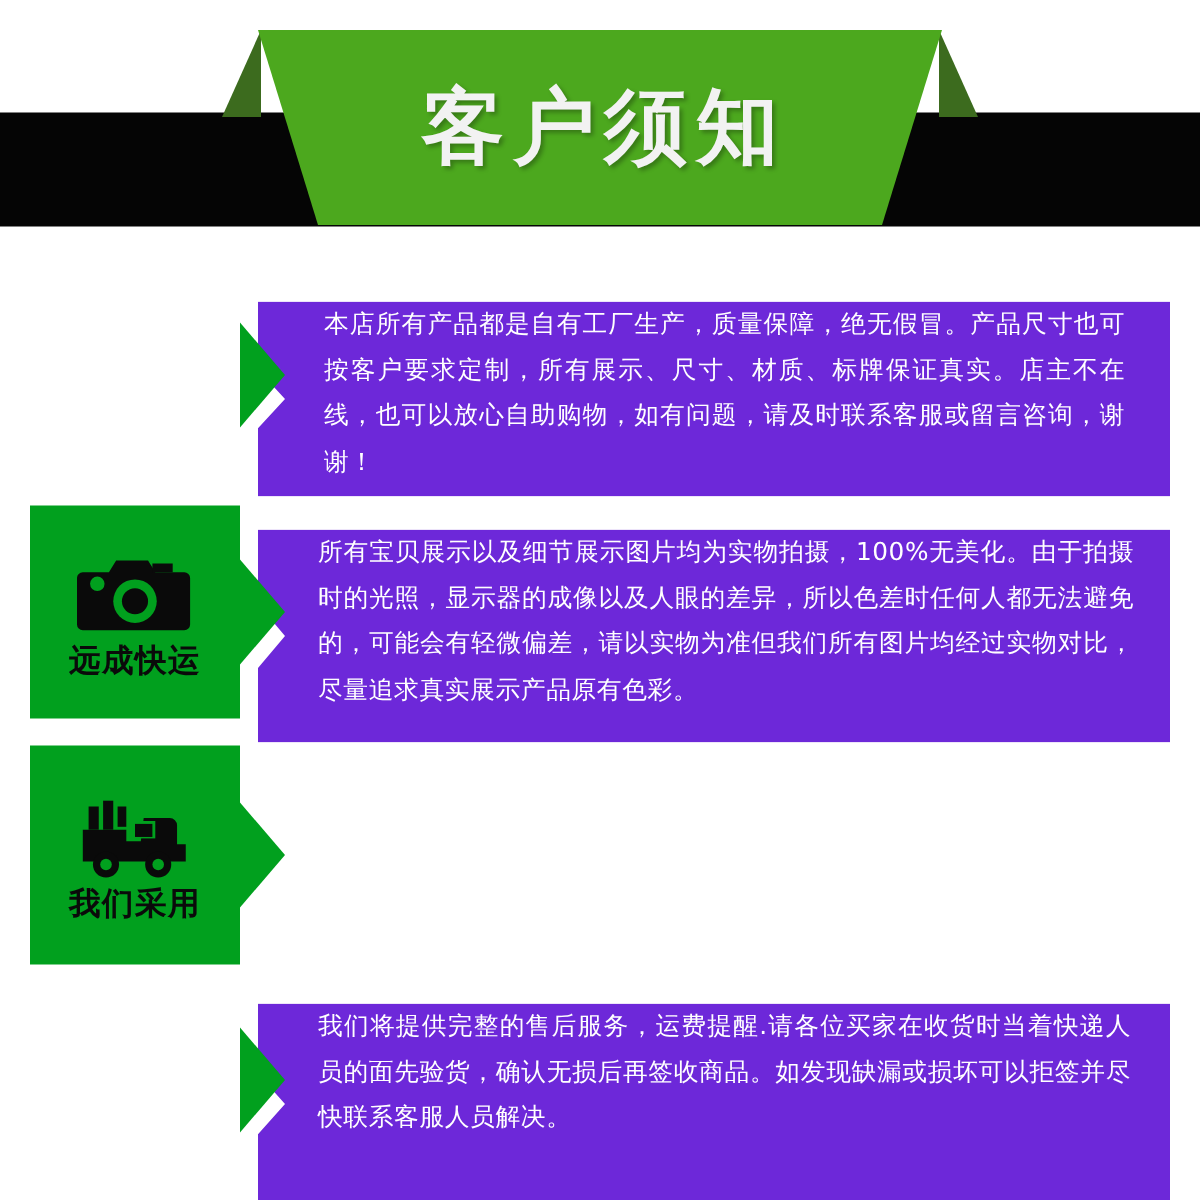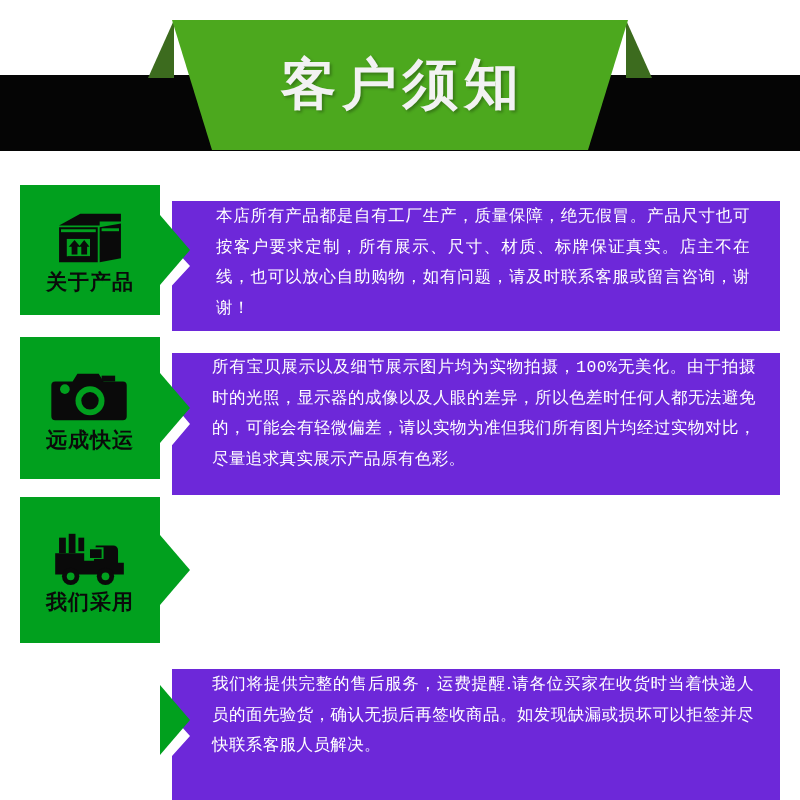--- a/index.html
+++ b/index.html
@@ -121,56 +121,36 @@
   }
   .panel-text {
     color:#ffffff;
     font-size:16.5px;
     line-height:1.85;
     padding:0 26px 0 42px;
     text-align:justify;
     letter-spacing:0.4px;
   }
   #row0 .panel-text { padding-left:44px; padding-right:30px; }
-  #row1 .panel-text { padding-left:40px; padding-right:24px;font-family:Liberation Mono, monospace; }
+  #row1 .panel-text { padding-left:40px; padding-right:24px; }
   #row2 .panel-text { padding-left:40px; padding-right:22px; }
   #row3 .panel-text { padding-left:40px; padding-right:26px; }
 </style>
 </head>
 <body>
 
 <div id="banner">
   <div class="black-bar"></div>
   <div class="wing wing-left"></div>
   <div class="wing wing-right"></div>
   <div class="ribbon"></div>
   <div class="ribbon-title">客户须知</div>
 </div>
 
 <div class="row" id="row0">
-  <div class="icon-box">
-    <svg class="icon-glyph" viewBox="0 0 80 60">
-      <g fill="#0a0a0a">
-        <path d="M8 18 L30 6 L72 6 L72 14 L50 14 L50 18 Z"></path>
-        <path d="M8 20 L48 20 L48 56 L8 56 Z"></path>
-        <path d="M50 20 L72 16 L72 52 L50 56 Z"></path>
-        <rect x="10" y="22" width="36" height="3" fill="#01A01E"></rect>
-        <rect x="52" y="21" width="18" height="3" fill="#01A01E"></rect>
-      </g>
-      <g fill="#01A01E">
-        <rect x="16" y="32" width="24" height="18"></rect>
-      </g>
-      <g fill="#0a0a0a">
-        <path d="M21 48 L21 40 L18 40 L24 33 L30 40 L27 40 L27 48 Z"></path>
-        <path d="M31 48 L31 40 L28.5 40 L34 33 L39.5 40 L37 40 L37 48 Z"></path>
-        <rect x="17" y="50" width="23" height="2.5"></rect>
-      </g>
-    </svg>
-    <div class="icon-label">关于产品</div>
-  </div>
   <div class="icon-arrow"></div>
   <div class="panel">
     <div class="panel-text">本店所有产品都是自有工厂生产，质量保障，绝无假冒。产品尺寸也可按客户要求定制，所有展示、尺寸、材质、标牌保证真实。店主不在线，也可以放心自助购物，如有问题，请及时联系客服或留言咨询，谢谢！</div>
   </div>
 </div>
 
 <div class="row" id="row1">
   <div class="icon-box">
     <svg class="icon-glyph" viewBox="0 0 80 60">
       <g fill="#0a0a0a">

